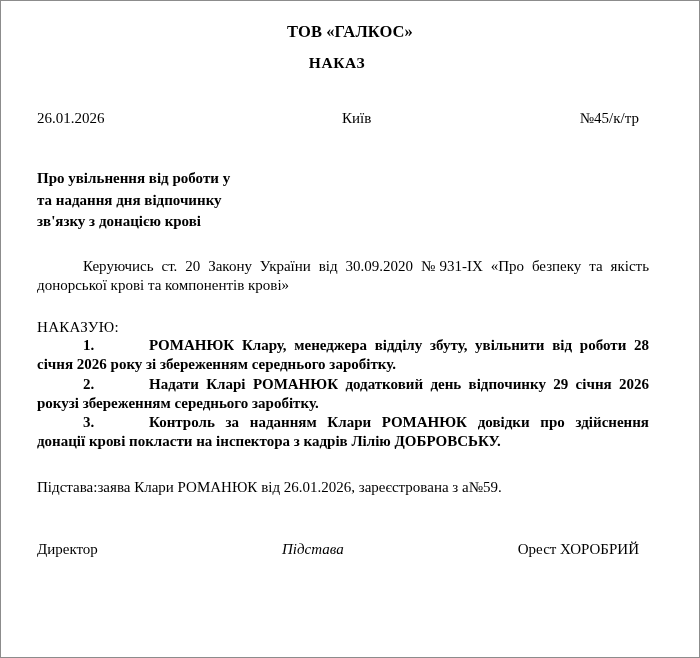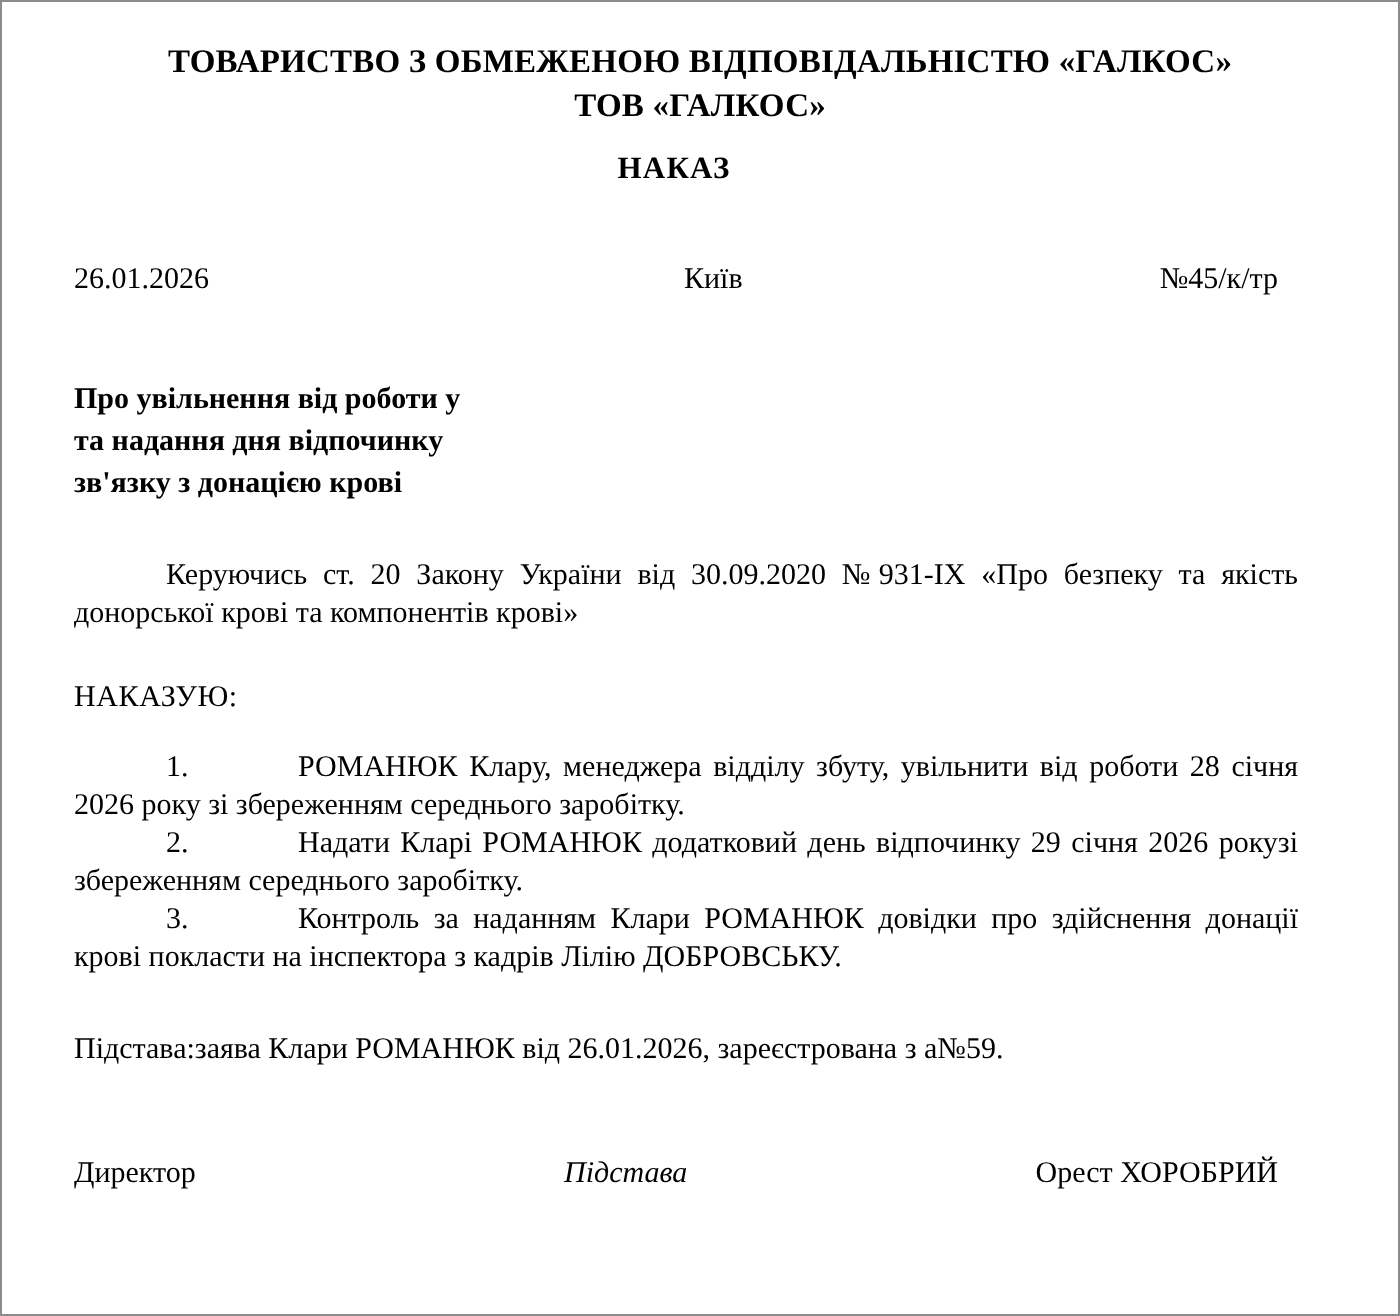--- a/index.html
+++ b/index.html
@@ -88,21 +88,21 @@
     padding-right: 14px;
   }
 
   .order-word {
     margin-top: 24px;
     font-size: 15px;
     letter-spacing: 0.3px;
   }
 
   .items {
-    margin-top: 17px;
+    font-weight: bold;
   }
   .item {
     font-size: 15px;
     line-height: 1.27;
     text-align: justify;
     padding-right: 14px;
     margin-bottom: 0px;
   }
   .item .num {
     display: inline-block;
@@ -127,21 +127,20 @@
   .sig-mark  { position: absolute; left: 245px; top: 0; font-style: italic; }
   .sig-name  { position: absolute; right: 24px; top: 0; }
 </style>
 </head>
 <body>
 
 <div class="page">
   <div class="inner">
 
     <div class="org-block">
-      <div>ТОВАРИСТВО З ОБМЕЖЕНОЮ ВІДПОВІДАЛЬНІСТЮ «ГАЛКОС»</div>
       <div class="org-line-2">ТОВ «ГАЛКОС»</div>
     </div>
 
 
     <div class="doc-type">НАКАЗ</div>
 
     <div class="meta-row">
       <span class="meta-date">26.01.2026</span>
       <span class="meta-place">Київ</span>
       <span class="meta-num">№45/к/тр</span>

